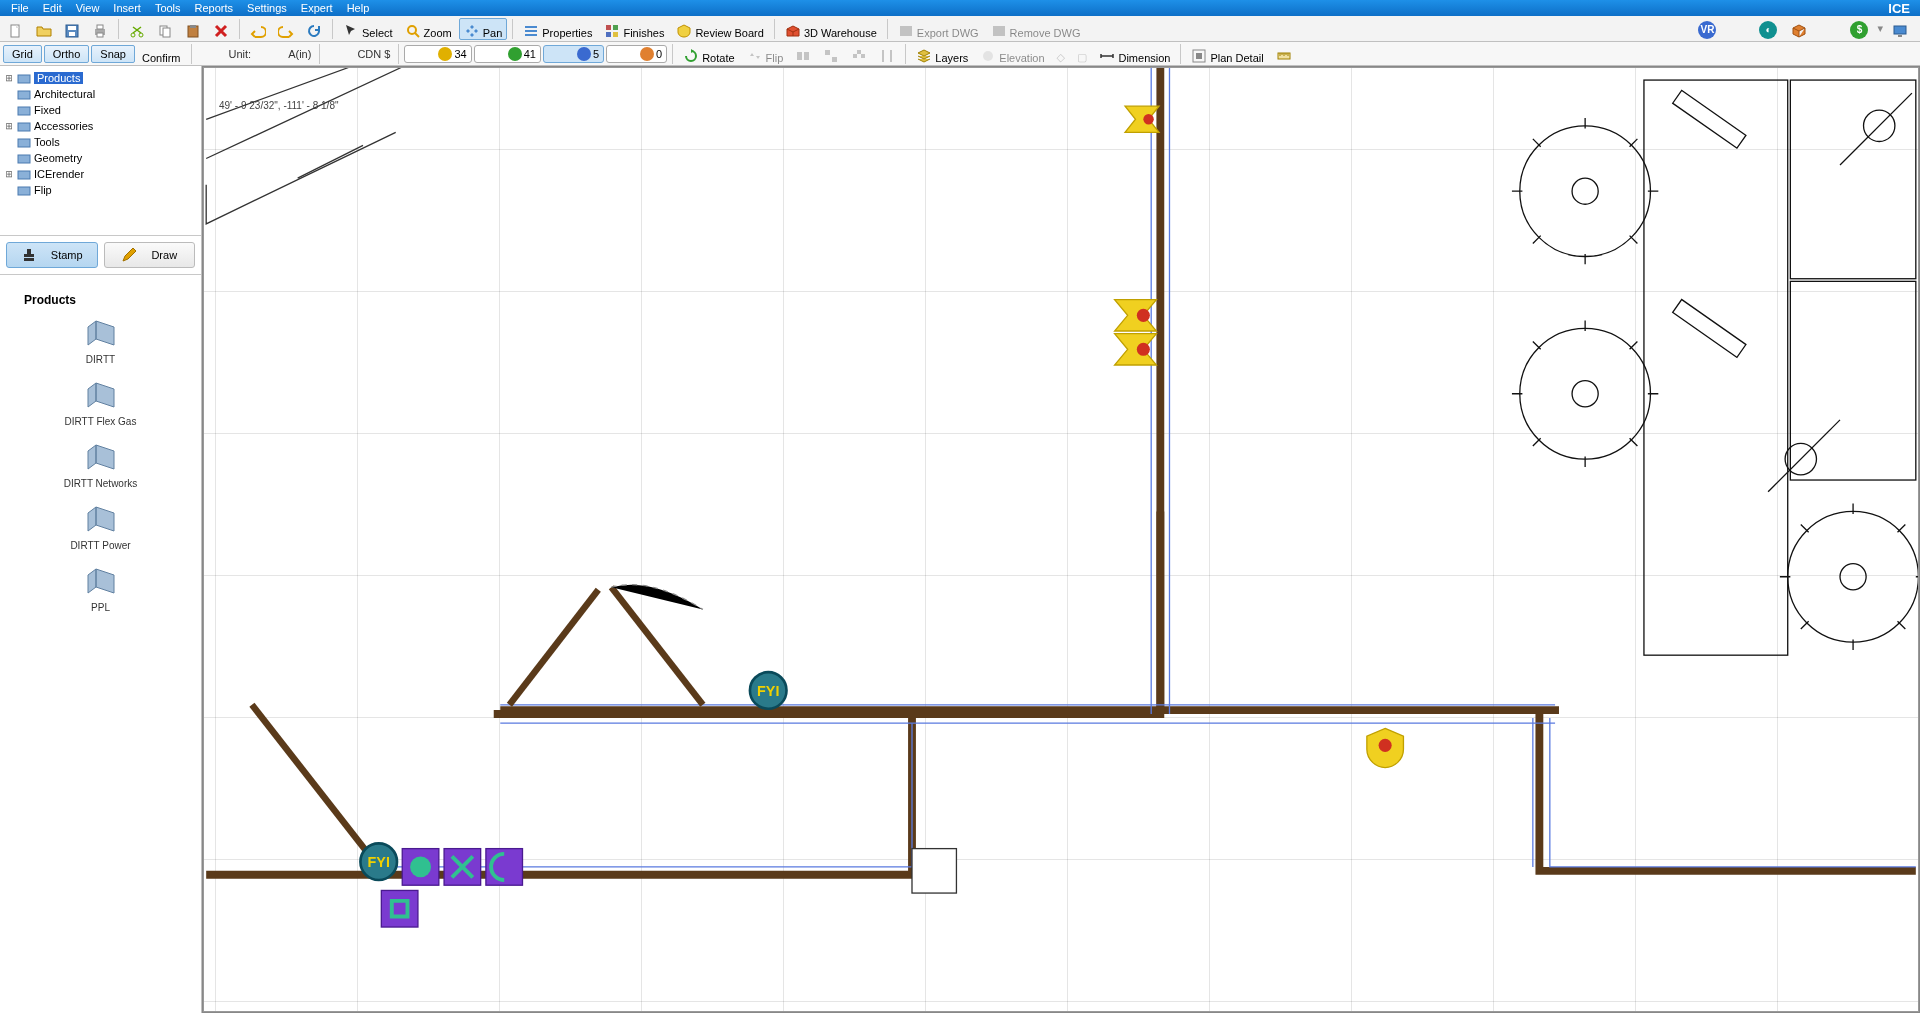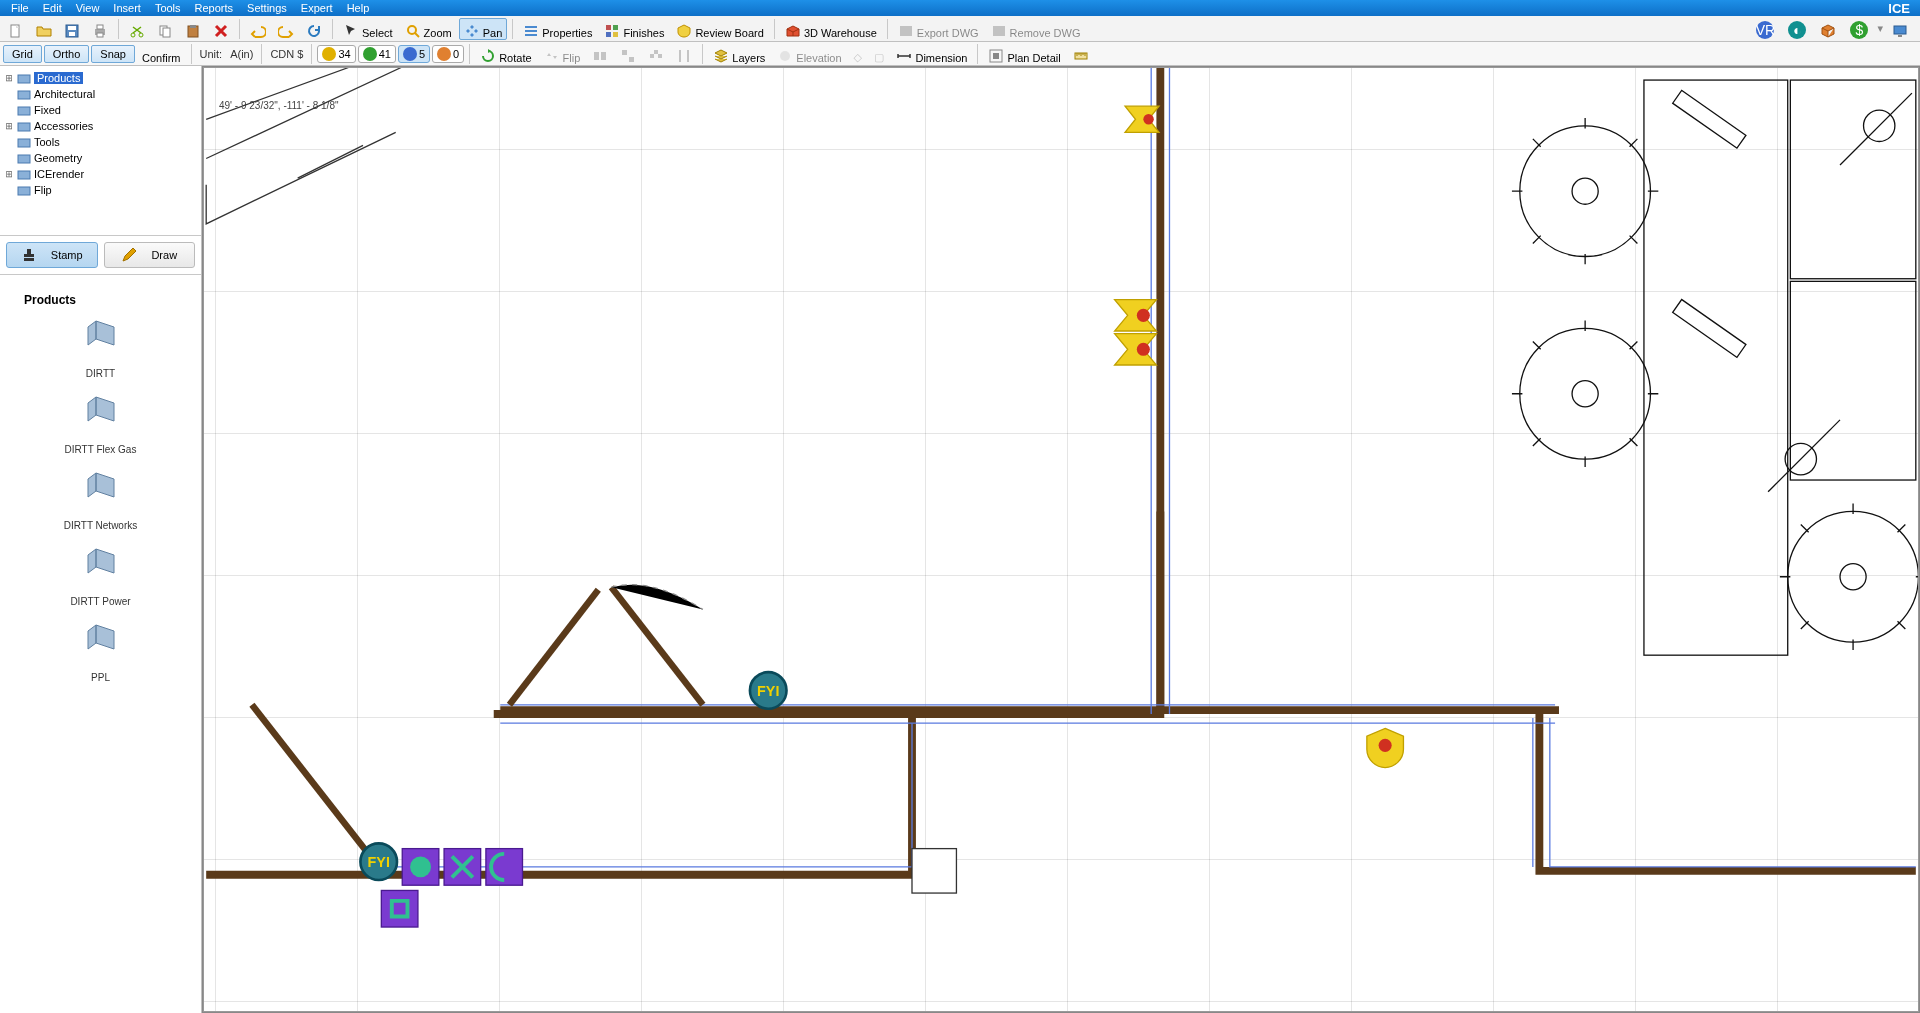--- a/index.html
+++ b/index.html
@@ -8,21 +8,21 @@
 
 .menubar { background: linear-gradient(#1e90e8, #0d6fc7); color: #fff; display: flex; align-items: center; height: 16px; padding: 0 4px; }
 .menubar .menu-item { padding: 2px 7px; cursor: default; }
 .menubar .brand { margin-left: auto; font-weight: bold; font-size: 13px; padding-right: 6px; }
 
 .toolbar { background: #f3f3f3; border-bottom: 1px solid #c0c0c0; display: flex; align-items: center; height: 26px; padding: 0 3px; gap: 2px; }
 .tb-btn { display: inline-flex; align-items: flex-end; height: 22px; padding: 0 4px; border: 1px solid transparent; border-radius: 2px; cursor: default; gap: 3px; white-space: nowrap; }
 .tb-btn.active { border-color: #6fa8d8; background: #cde4f7; }
 .tb-btn.disabled { opacity: 0.45; cursor: default; }
 .tb-sep { width: 1px; height: 20px; background: #c8c8c8; margin: 0 3px; }
-.tb-label { color: #333; padding: 0 3px; white-space: nowrap; }
+.tb-label { color: #333; padding: 0 3px; white-space: nowrap; margin-left: 29px; }
 .tb-badge { display: inline-flex; align-items: center; border: 1px solid #aaa; border-radius: 3px; padding: 0 4px; height: 18px; background: #fff; font-size: 10px; gap: 2px; }
 .ico { display: inline-block; width: 16px; height: 16px; vertical-align: middle; }
 
 .toolbar2 { background: #f7f7f7; border-bottom: 1px solid #c0c0c0; display: flex; align-items: center; height: 24px; padding: 0 3px; gap: 2px; }
 .tgl { border: 1px solid #9aa; background: linear-gradient(#fafafa,#e6e6e6); padding: 2px 8px; border-radius: 2px; cursor: default; }
 .tgl.active { background: linear-gradient(#e8f2fc,#cde4f7); border-color: #6fa8d8; }
 
 .main { flex: 1; display: flex; min-height: 0; }
 .sidebar { width: 202px; background: #fff; border-right: 1px solid #c0c0c0; display: flex; flex-direction: column; }
 .tree { flex: 0 0 170px; overflow: auto; padding: 4px 2px; border-bottom: 1px solid #c8c8c8; }
@@ -30,37 +30,37 @@
 .tree-row .exp { width: 10px; text-align: center; color: #666; font-size: 9px; }
 .tree-row .ticon { width: 14px; height: 14px; display:inline-block; }
 .tree-row.sel span.lbl { background: #2a6ad0; color: #fff; padding: 0 3px; }
 
 .stamp-draw { display: flex; gap: 6px; padding: 6px; border-bottom: 1px solid #c8c8c8; }
 .sd-btn { flex: 1; display: flex; align-items: center; justify-content: center; gap: 14px; height: 26px; border: 1px solid #bbb; border-radius: 3px; background: linear-gradient(#fafafa,#e8e8e8); cursor: default; }
 .sd-btn.active { background: linear-gradient(#cde4f7,#b5d6f0); border-color: #6fa8d8; }
 
 .palette { flex: 1; overflow: auto; padding: 10px 6px; }
 .palette h3 { font-size: 12px; font-weight: bold; margin: 8px 4px 10px 18px; }
-.pal-item { display: flex; flex-direction: column; align-items: center; gap: 17px; margin-bottom: 14px; cursor: default; }
+.pal-item { display: flex; flex-direction: column; align-items: center; gap: 3px; margin-bottom: 14px; cursor: default; }
 .pal-icon { width: 34px; height: 34px; }
 .pal-item .pl { font-size: 10px; color: #333; text-align: center; }
 
 .canvas-wrap { flex: 1; position: relative; background: #fff; overflow: hidden; border: 1px solid #888; }
 .canvas-wrap::after { content:''; position:absolute; inset:0; pointer-events:none; box-shadow: inset 0 0 0 1px #999; }
 .grid { position: absolute; inset: 0; background-image:
   linear-gradient(to right, rgba(0,0,0,0.10) 1px, transparent 1px),
   linear-gradient(to bottom, rgba(0,0,0,0.10) 1px, transparent 1px);
   background-size: 142px 142px;
   background-position: -130px -60px;
 }
 .coord { position: absolute; left: 14px; top: 32px; color: #444; font-size: 10px; background: rgba(255,255,255,0.7); padding: 1px 2px; }
 svg.drawing { position: absolute; inset: 0; width: 100%; height: 100%; }
 
 .right-icons { margin-left:auto; display:flex; align-items:center; gap:4px; padding-right:4px;}
-.round { width:18px; height:18px; border-radius:50%; display:inline-flex; align-items:center; justify-content:center; color:#fff; font-size:14px; font-weight:normal;}
+.round { width:18px; height:18px; border-radius:50%; display:inline-flex; align-items:center; justify-content:center; color:#fff; font-size:10px; font-weight:bold;margin-left:29px;}
 </style>
 </head>
 <body>
 
 <div class="menubar">
   <div class="menu-item">File</div>
   <div class="menu-item">Edit</div>
   <div class="menu-item">View</div>
   <div class="menu-item">Insert</div>
   <div class="menu-item">Tools</div>

